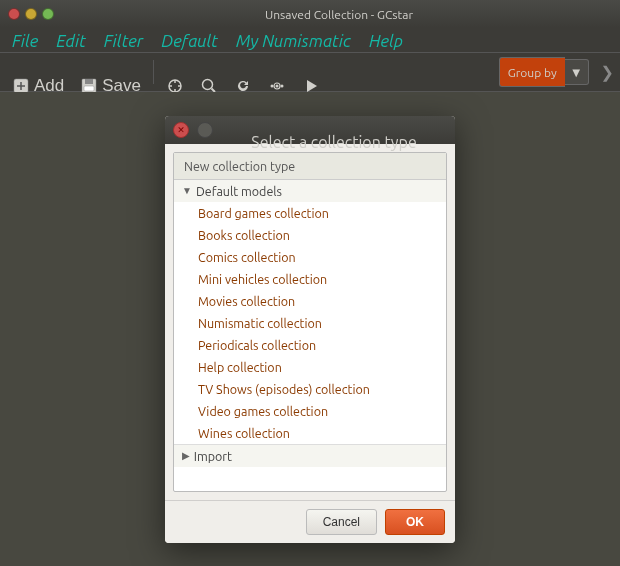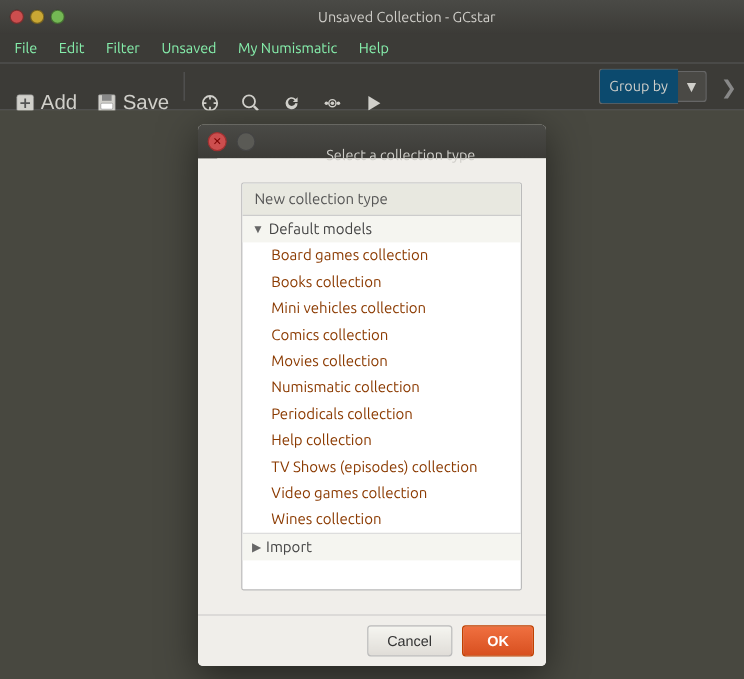--- a/index.html
+++ b/index.html
@@ -48,25 +48,26 @@
     
     .menu-bar {
       background: #3c3b37;
       height: 24px;
       display: flex;
       align-items: center;
       padding: 0 4px;
       gap: 2px;
     }
     .menu-item {
-      color: #86efac;
-      font-size: 12px;
+      color: #14b8a6;
+      font-size: 17px;
       padding: 2px 8px;
       cursor: pointer;
       border-radius: 3px;
+      font-style: italic;
     }
 
     
     .toolbar {
       background: #3c3b37;
       height: 40px;
       display: flex;
       align-items: center;
       padding: 0 6px;
       gap: 4px;
@@ -106,21 +107,21 @@
     }
     .group-by-btn {
       display: flex;
       align-items: center;
       gap: 4px;
       color: #d0cfca;
       font-size: 12px;
       padding: 3px 8px;
       border-radius: 3px 0 0 3px;
       cursor: pointer;
-      background: #0c4a6e;
+      background: #c2410c;
       border: 1px solid #666;
       border-right: none;
       height: 30px;
     }
     .group-by-arrow {
       background: #4a4945;
       border: 1px solid #666;
       border-left: none;
       color: #d0cfca;
       padding: 3px 5px;
@@ -186,31 +187,30 @@
     .dialog-min-btn {
       width: 16px;
       height: 16px;
       border-radius: 50%;
       background: #5a5a55;
       border: 1px solid #444;
       cursor: pointer;
     }
     .dialog-title-text {
       color: #d0cfca;
-      font-size: 12px;
+      font-size: 16px;
       flex: 1;
       text-align: center;
       margin-top: 24px;
     }
 
     
     .dialog-body {
-      padding: 20px;
+      padding: 8px;
       background: #f0eeea;
-      margin-left: 16px;
     }
     .collection-list {
       background: white;
       border: 1px solid #bbb;
       border-radius: 2px;
       height: 340px;
       overflow-y: auto;
     }
     .list-item-new {
       padding: 6px 10px;
@@ -292,21 +292,21 @@
     <span class="win-btn win-min"></span>
     <span class="win-btn win-max"></span>
   </div>
   <span class="title-text">Unsaved Collection - GCstar</span>
 </div>
 
 <div class="menu-bar">
   <span class="menu-item">File</span>
   <span class="menu-item">Edit</span>
   <span class="menu-item">Filter</span>
-  <span class="menu-item">Unsaved</span>
+  <span class="menu-item">Default</span>
   <span class="menu-item">My Numismatic</span>
   <span class="menu-item">Help</span>
 </div>
 
 <div class="toolbar">
   <button class="toolbar-btn">
     <span class="toolbar-icon">
       <svg width="18" height="18" viewBox="0 0 18 18">
         <rect x="2" y="2" width="14" height="14" rx="2" fill="#d0cfca" stroke="#888" stroke-width="0.5"></rect>
         <line x1="9" y1="5" x2="9" y2="13" stroke="#555" stroke-width="1.5"></line>
@@ -393,22 +393,22 @@
 
           <div class="list-item-new">New collection type</div>
 
           <div class="list-section-header">
             <span class="triangle">▼</span>
             <span>Default models</span>
           </div>
 
           <div class="list-item-collection">Board games collection</div>
           <div class="list-item-collection">Books collection</div>
+          <div class="list-item-collection">Comics collection</div>
           <div class="list-item-collection">Mini vehicles collection</div>
-          <div class="list-item-collection">Comics collection</div>
           <div class="list-item-collection">Movies collection</div>
           <div class="list-item-collection">Numismatic collection</div>
           <div class="list-item-collection">Periodicals collection</div>
           <div class="list-item-collection">Help collection</div>
           <div class="list-item-collection">TV Shows (episodes) collection</div>
           <div class="list-item-collection">Video games collection</div>
           <div class="list-item-collection">Wines collection</div>
 
           <div class="import-section">
             <span class="triangle">▶</span>

